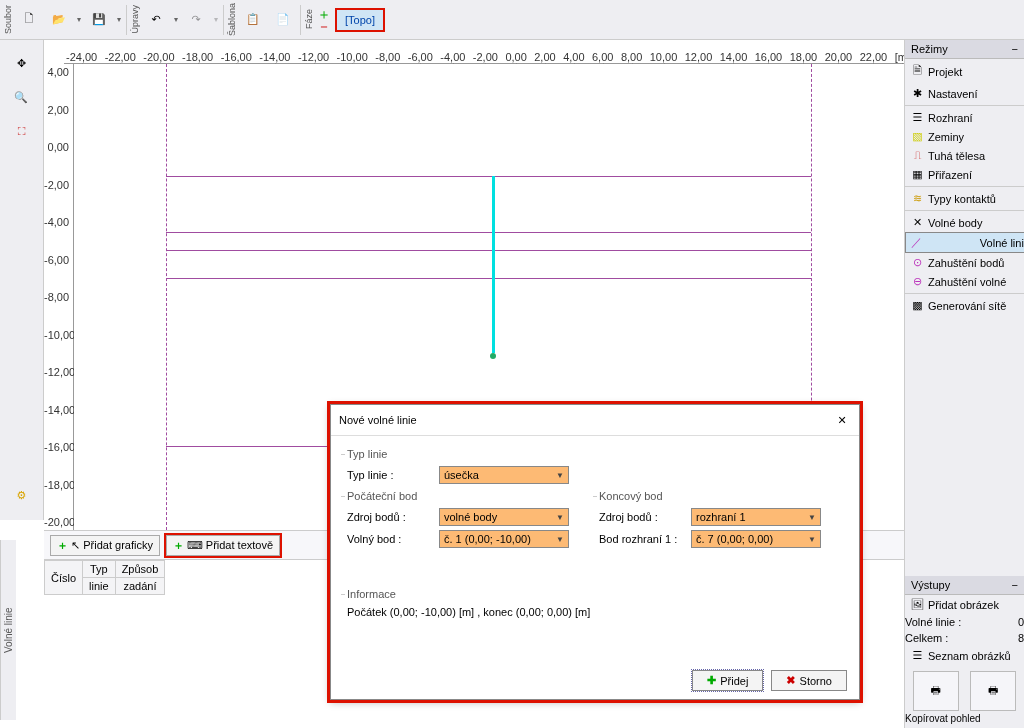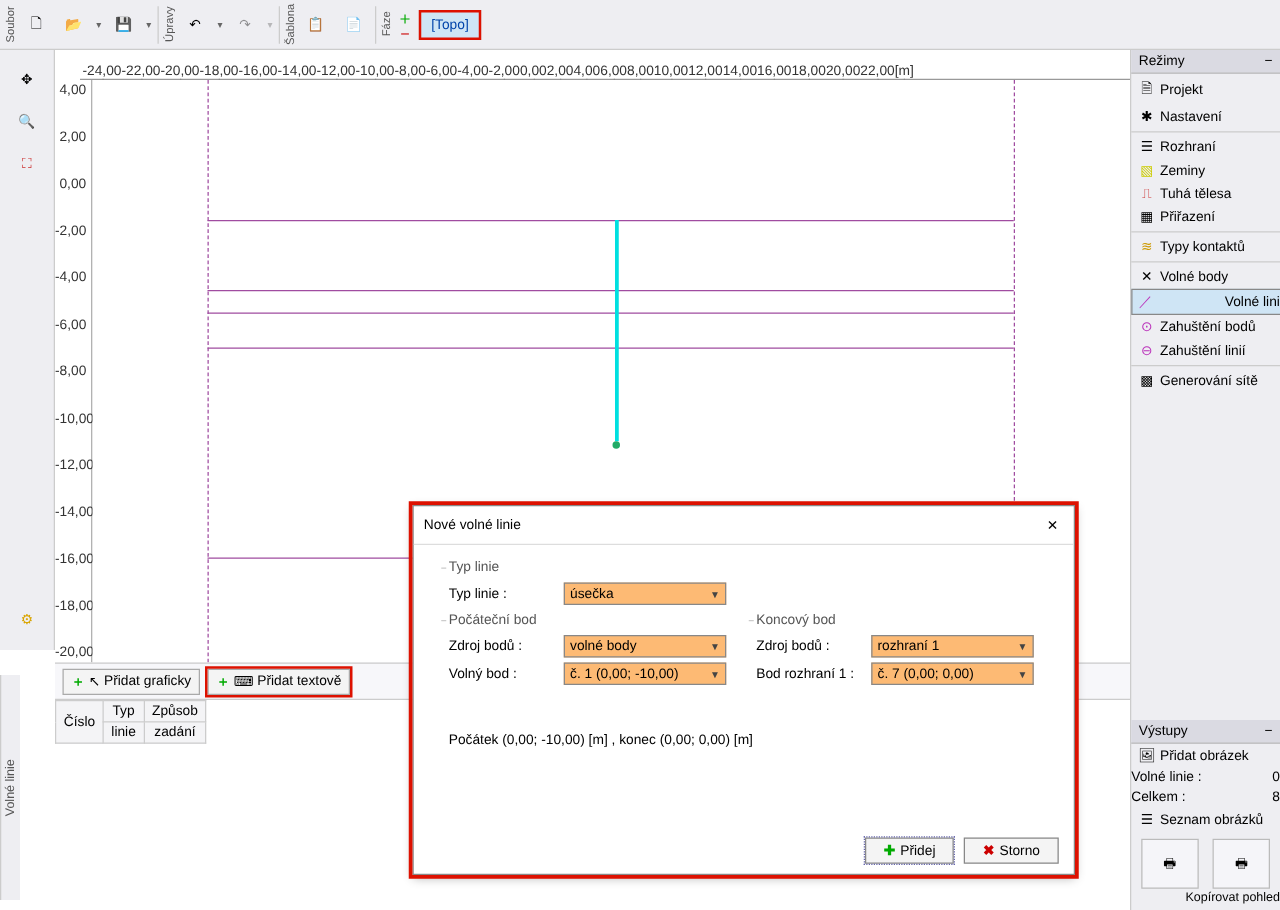--- a/index.html
+++ b/index.html
@@ -14,21 +14,21 @@
   .topo { border: 2px solid #d10; background: #cfe5f5; padding: 4px 8px; color: #04a; font-size: 11px; margin-left: 2px; }
 
   
   .leftbar { position: absolute; left: 0; top: 40px; width: 44px; height: 480px; background: #eeeef2; border-right: 1px solid #ccc; display: flex; flex-direction: column; align-items: center; padding-top: 6px; }
   .ltbtn { width: 34px; height: 30px; margin: 2px 0; display:flex; align-items:center; justify-content:center; border:1px solid transparent; font-size: 18px; }
   .gear { margin-top: auto; margin-bottom: 10px; color: #d9a400; font-size: 22px; }
 
   
   .canvas-wrap { position: absolute; left: 44px; top: 40px; right: 112px; height: 490px; background: #fff; }
   
-  .h-ruler { position:absolute; top:0; left:20px; right:0; height:24px; background:#fff; border-bottom:1px solid #999; display:flex; align-items:flex-end; font-size:8.5px; color:#333; padding:0 2px; }
+  .h-ruler { position:absolute; top:0; left:20px; right:0; height:24px; background:#fff; border-bottom:1px solid #999; display:flex; justify-content:space-between; align-items:flex-end; font-size:8.5px; color:#333; padding:0 2px; }
   .h-ruler span { display:inline-block; position:relative; }
   .h-ruler span::after { content:""; position:absolute; bottom:-4px; left:50%; width:1px; height:4px; background:#888; }
   .v-ruler { position:absolute; left:0; top:24px; bottom:0; width:30px; background:#fff; border-right:1px solid #999; display:flex; flex-direction:column; justify-content:space-between; font-size:8.5px; color:#333; padding:2px 0; }
   .v-ruler span { text-align:right; padding-right:4px; }
   .plot { position:absolute; left:30px; top:24px; right:0; bottom:0; background:#fff; }
   .dash-v { position:absolute; top:0; bottom:0; border-left:1px dashed #a04ca0; }
   .line-h { position:absolute; left:11%; right:12%; border-top:1px solid #a04ca0; }
   .cyanline { position:absolute; width:3px; background:#00e0e0; left:50%; margin-left:-1px; }
   .cyandot { position:absolute; width:6px; height:6px; border-radius:50%; background:#2a6; left:50%; margin-left:-3px; }
 
@@ -48,27 +48,27 @@
   .rightpanel { position:absolute; right:0; top:40px; width:120px; bottom:0; background:#eeeef2; border-left:1px solid #ccc; }
   .rp-head { background:#dadae2; padding:3px 6px; font-size:11px; display:flex; justify-content:space-between; align-items:center; border-bottom:1px solid #bbb; }
   .rp-item { padding:3px 6px; display:flex; align-items:center; gap:4px; cursor:pointer; }
   .rp-item.sel { background:#cfe5f5; }
   .rp-sep { border-top:1px solid #ccc; margin:2px 0; }
   .ic { width:13px; display:inline-flex; justify-content:center; font-size:11px; }
   .outputs { position:absolute; bottom:0; left:0; right:0; }
   .out-row { display:flex; justify-content:space-between; padding:2px 0; }
   .printbtns { display:flex; justify-content:space-around; padding:6px 2px 2px; }
   .printbtn { width:46px; height:40px; border:1px solid #bbb; background:#f5f5f9; display:flex; align-items:center; justify-content:center; font-size:22px; }
-  .copylbl { text-align:right; font-size:10px; padding-bottom:4px; }
+  .copylbl { text-align:left; font-size:10px; padding-bottom:4px; }
 
   
   .dialog { position:absolute; left:330px; top:404px; width:530px; height:296px; background:#fff; border:1px solid #888; box-shadow:0 2px 8px rgba(0,0,0,.3); outline:3px solid #d10; outline-offset:0; }
   .dlg-title { padding:6px 8px; display:flex; justify-content:space-between; align-items:center; border-bottom:1px solid #ddd; }
   .dlg-x { width:18px; height:18px; text-align:center; cursor:pointer; font-size:14px; }
-  .dlg-body { padding:10px 16px;margin-left:12px; }
+  .dlg-body { padding:10px 16px; }
   .fset-lbl { color:#555; font-size:11px; margin:2px 0 6px; position:relative; }
   .fset-lbl::before { content:""; position:absolute; left:-6px; top:50%; width:4px; border-top:1px solid #ccc; }
   .row { display:flex; align-items:center; margin:4px 0; gap:8px; }
   .lab { width:84px; }
   .sel { border:1px solid #888; background:#fdba74; padding:2px 4px; width:130px; display:flex; justify-content:space-between; align-items:center; }
   .drop { font-size:8px; color:#444; }
   .cols { display:flex; gap:8px; }
   .col { flex:1; }
   .dlg-foot { position:absolute; bottom:8px; right:12px; display:flex; gap:8px; }
   .dbtn { border:1px solid #888; background:#f4f4f4; padding:3px 14px; display:flex; align-items:center; gap:4px; cursor:pointer; }
@@ -262,21 +262,21 @@
   <div class="rp-item sel">
       <span class="ic" style="color:#b3b">／</span>
       <span>Volné linie</span>
     </div>
   <div class="rp-item">
       <span class="ic" style="color:#b3b">⊙</span>
       <span>Zahuštění bodů</span>
     </div>
   <div class="rp-item">
       <span class="ic" style="color:#b3b">⊖</span>
-      <span>Zahuštění linií</span>
+      <span>Zahuštění volné</span>
     </div>
   <div class="rp-sep"></div>
   <div class="rp-item">
       <span class="ic">▩</span>
       <span>Generování sítě</span>
     </div>
 
   <div class="outputs">
     <div class="rp-head">
         <span>Výstupy</span>
@@ -354,20 +354,21 @@
         <div class="row">
           <span class="lab">Bod rozhraní 1 :</span>
           <div class="sel">
               <span>č.  7 (0,00; 0,00)</span>
               <span class="drop">▼</span>
             </div>
         </div>
       </div>
     </div>
     <div style="height:34px"></div>
+    <div class="fset-lbl">Informace</div>
     <div>Počátek (0,00; -10,00) [m] ,  konec (0,00; 0,00) [m]</div>
   </div>
   <div class="dlg-foot">
     <div class="dbtn primary">
         <span class="plusg">✚</span>
         <span>Přidej</span>
       </div>
     <div class="dbtn">
         <span class="xred">✖</span>
         <span>Storno</span>

